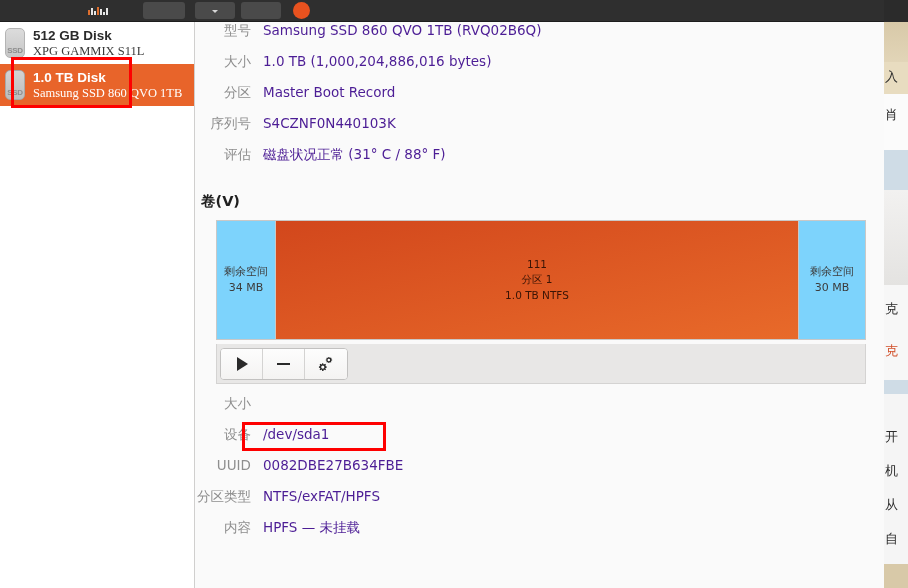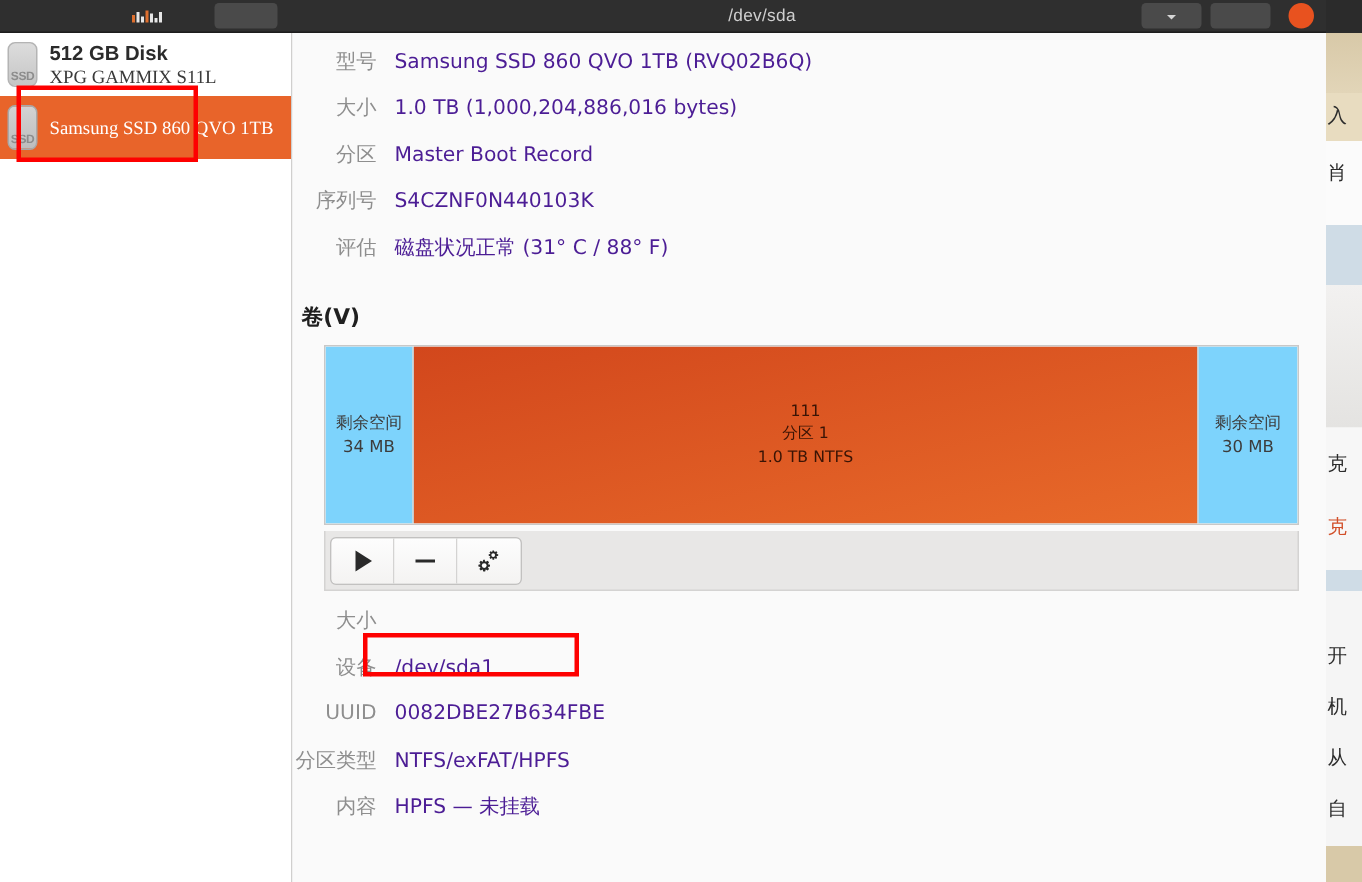--- a/index.html
+++ b/index.html
@@ -159,21 +159,21 @@
   .disk-sub { font-size: 12.5px; color: #3a3a3a; white-space: nowrap; font-family: Liberation Serif, serif; }
   .disk-row.selected .disk-title,
   .disk-row.selected .disk-sub { color: #ffffff; }
 
   
   #content {
     flex: 1;
     background: #fafafa;
     overflow: hidden;
     position: relative;
-    padding: 10px 18px 0 0;
+    padding: 0 18px 0 0;
   }
 
   .prop-row {
     display: flex;
     align-items: baseline;
     margin-bottom: 2px;
     height: 29px;
   }
   .prop-label {
     width: 56px;
@@ -316,21 +316,20 @@
         <i></i>
           <i></i>
           <i></i>
           <i></i>
           <i></i>
           <i></i>
           <i></i>
       </div>
       <div id="hb-left-btn"></div>
     </div>
-    <div id="hb-title">/dev/sda</div>
     <div id="hb-right">
       <div class="hb-btn">
           <span class="caret"></span>
         </div>
       <div class="hb-btn"></div>
       <div id="hb-close"></div>
     </div>
   </div>
 
   <div id="window-body">
@@ -343,20 +342,21 @@
         <div class="disk-text">
           <div class="disk-title">512 GB Disk</div>
           <div class="disk-sub">XPG GAMMIX S11L</div>
         </div>
       </div>
       <div class="disk-row selected">
         <div class="disk-icon">
           <span>SSD</span>
         </div>
         <div class="disk-text">
+          <div class="disk-title">1.0 TB Disk</div>
           <div class="disk-sub">Samsung SSD 860 QVO 1TB</div>
         </div>
       </div>
     </div>
 
     <div id="content">
 
       <div class="prop-row">
         <div class="prop-label">型号</div>
         <div class="prop-value">Samsung SSD 860 QVO 1TB (RVQ02B6Q)</div>

